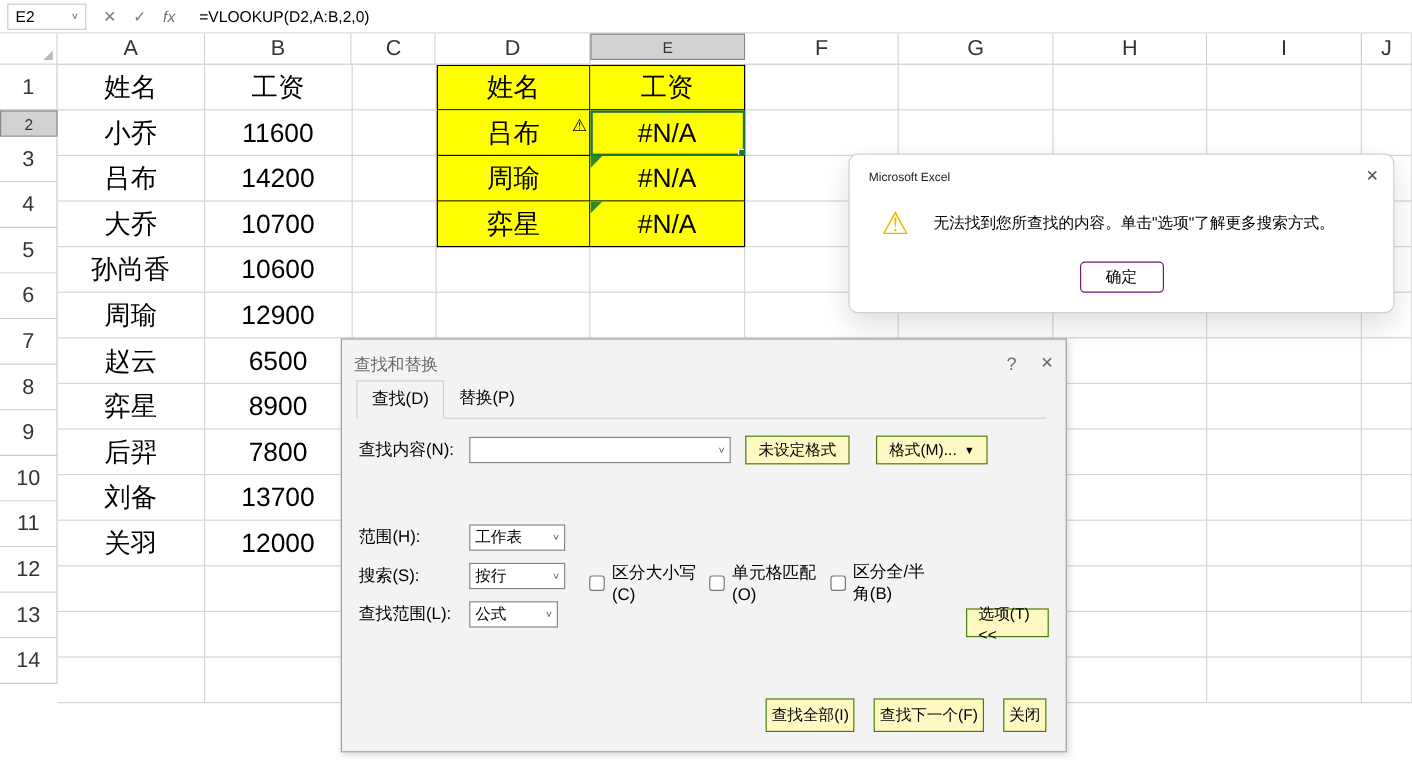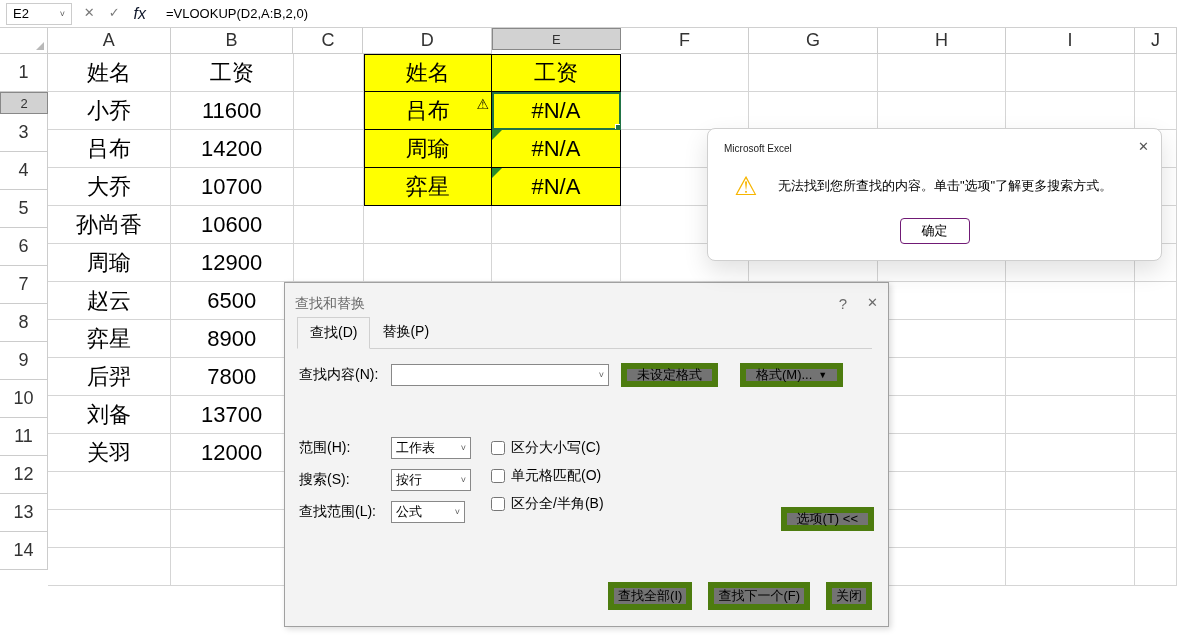--- a/index.html
+++ b/index.html
@@ -3,21 +3,21 @@
 <meta charset="utf-8">
 <style>
 * { box-sizing: border-box; margin: 0; padding: 0; font-family: "Segoe UI", "Microsoft YaHei", Arial, sans-serif; }
 body { background: #fff; width: 1177px; height: 636px; position: relative; overflow: hidden; }
 
 
 .fbar { display: flex; align-items: center; height: 28px; border-bottom: 1px solid #d0d0d0; background: #fff; }
 .namebox { width: 66px; height: 22px; border: 1px solid #ccc; margin-left: 6px; margin-top: 3px; margin-bottom: 3px; display: flex; align-items: center; padding: 0 6px; font-size: 13px; text-align: right; }
 .namebox .dd { margin-left: auto; font-size: 9px; color: #555; }
 .fsep { width: 90px; display: flex; gap: 14px; justify-content: flex-end; padding-right: 10px; color: #7a7a7a; font-size: 13px; }
-.fx { font-style: italic; font-size: 16px; color: #0f172a; margin-right: 6px; }
+.fx { font-style: italic; font-size: 13px; color: #737373; margin-right: 6px; }
 .fval { flex: 1; font-size: 13px; padding: 2px 4px; }
 
 
 .grid { position: absolute; top: 28px; left: 0; right: 0; bottom: 0; }
 .corner { position:absolute; left:0; top:0; width:48px; height:26px; background:#fff; border-right:1px solid #ccc; border-bottom:1px solid #ccc; z-index:2; }
 .corner::after { content:''; position:absolute; right:3px; bottom:3px; width:0; height:0; border-left:8px solid transparent; border-bottom:8px solid #b9b9b9; }
 .colhdrs { position:absolute; top:0; left:48px; right:0; height:26px; display:flex; z-index:2; }
 .ch { border-right:1px solid #ccc; border-bottom:1px solid #ccc; text-align:center; font-size:18px; color:#333; display:flex; align-items:center; justify-content:center; background:#fff; }
 .ch.sel { background:#d2d2d2; }
 .rowhdrs { position:absolute; top:26px; left:0; width:48px; z-index:2; }
@@ -46,21 +46,21 @@
 .tab { padding:6px 12px; font-size:14px; cursor:pointer; }
 .tab.on { border:1px solid #d0d0d0; border-bottom:1px solid #f3f3f3; background:#f3f3f3; margin-bottom:-1px; }
 .form { padding:14px 14px; font-size:14px; }
 .frow { display:flex; align-items:center; margin-bottom:10px; }
 .flab { width:92px; }
 .sel { height:22px; border:1px solid #888; background:#fff; padding:0 4px; display:flex; align-items:center; font-size:13px; }
 .sel .ar { margin-left:auto; font-size:9px; color:#555; }
 .sel.find { width:218px; }
 .sel.s80 { width:80px; }
 .sel.s74 { width:74px; }
-.btn { height:24px; border:6px solid #4d7c0f; background:#737373; padding:0 10px; display:flex; align-items:center; font-size:13px; cursor:pointer; }
+.btn { height:24px; border:1px solid #4d7c0f; background:#fef9c3; padding:0 10px; display:flex; align-items:center; font-size:13px; cursor:pointer; }
 .chk { display:flex; align-items:center; gap:6px; font-size:14px; }
 .chk input { width:14px; height:14px; }
 .dlg-buttons { position:absolute; right:16px; bottom:16px; display:flex; gap:16px; }
 .dlg-buttons .btn { padding:3px 4px; height:28px; }
 
 
 .msg { position:absolute; right:15px; top:128px; width:455px; height:133px; background:#fff; border:1px solid #cfcfcf; border-radius:8px; box-shadow:0 10px 24px rgba(0,0,0,0.12); z-index:20; padding:14px 16px 12px 16px; }
 .msg-title { font-size:10px; color:#222; }
 .msg-close { position:absolute; right:12px; top:10px; font-size:13px; color:#555; }
 .msg-body { display:flex; align-items:center; gap:18px; margin-top:18px; padding-left:8px; font-size:13px; }
@@ -389,21 +389,21 @@
           </div>
         </div>
         <div class="frow">
           <div class="flab">查找范围(L):</div>
           <div class="sel s74">
             <span>公式</span>
             <span class="ar">˅</span>
           </div>
         </div>
       </div>
-      <div style="padding-top:2px;display:flex;flex-direction:column;gap:10px">
+      <div style="padding-top:2px;display:flex;flex-direction:row;gap:10px">
         <label class="chk">
             <input type="checkbox" style="">
             <span>区分大小写(C)</span>
           </label>
         <label class="chk">
             <input type="checkbox" style="">
             <span>单元格匹配(O)</span>
           </label>
         <label class="chk">
             <input type="checkbox" style="">

